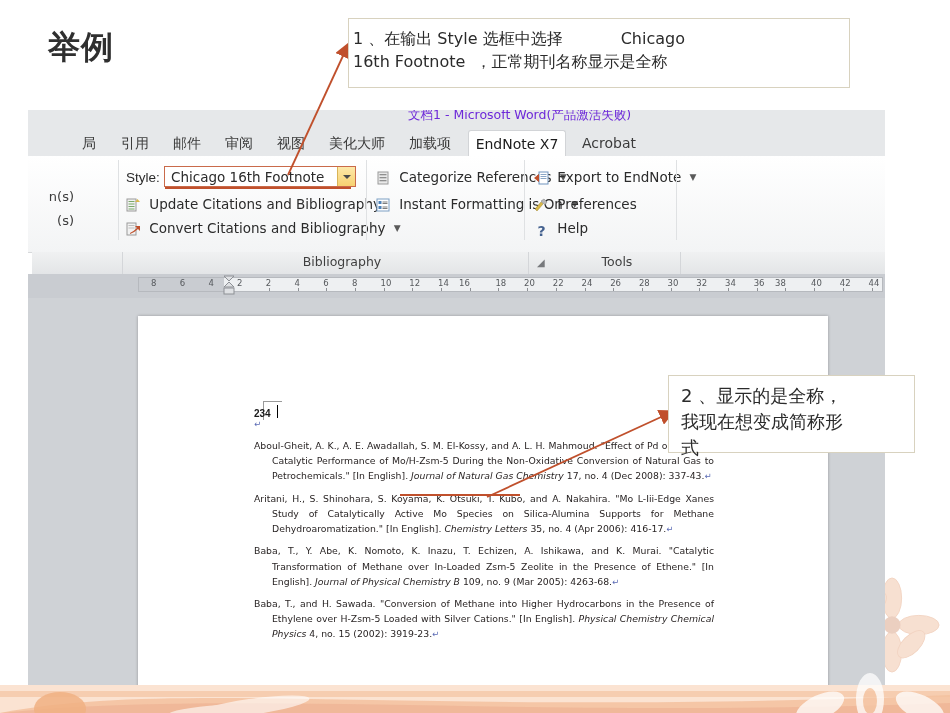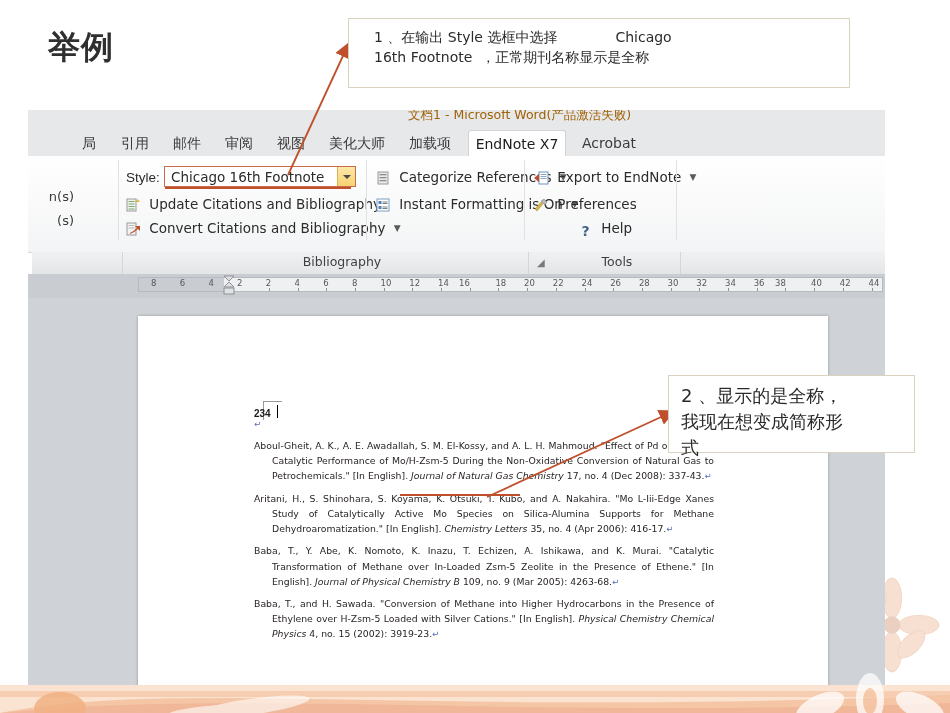--- a/index.html
+++ b/index.html
@@ -20,42 +20,42 @@
   
   .callout{
     position:absolute;background:#ffffff;
     border:1px solid #d8d2bf;
     box-sizing:border-box;
     color:#2b2b2b;
     font-family:"DejaVu Sans","Liberation Sans",sans-serif;
     line-height:1.45;
     z-index:40;
   }
-  #callout-1{left:348px;top:18px;width:502px;height:70px;font-size:14px;padding:8px 12px 0 25px;}
+  #callout-1{left:348px;top:18px;width:502px;height:70px;font-size:16px;padding:8px 12px 0 4px;}
   #callout-2{left:668px;top:375px;width:247px;height:78px;font-size:18px;padding:7px 10px 0 12px;}
   .callout .line{white-space:pre;}
   #callout-1 .gap{display:inline-block;width:58px;}
 
   
   #arrow-layer{position:absolute;left:0;top:0;width:950px;height:713px;z-index:35;pointer-events:none;}
 
   
   #word-shot{
     position:absolute;left:28px;top:110px;width:857px;height:580px;
     overflow:hidden;background:#ffffff;z-index:10;
   }
 
   
   #word-titlebar{
     position:absolute;left:0;top:0;width:857px;height:18px;
     background:#e6e8ea;
   }
   #word-titlebar .tbtext{
     position:absolute;left:380px;top:-3px;
-    font-size:12.5px;color:#a16207;white-space:nowrap;
+    font-size:12.5px;color:#6d28d9;white-space:nowrap;
     font-family:"DejaVu Sans","Liberation Sans",sans-serif;
   }
 
   
   #tab-row{
     position:absolute;left:0;top:18px;width:857px;height:28px;
     background:#e6e8ea;border-bottom:1px solid #d2d4d7;
   }
   .wtab{
     position:absolute;top:3px;height:25px;line-height:25px;
@@ -279,21 +279,21 @@
     <div class="ritem" style="left:506px;top:40px;">
       <span class="ricon">
         <svg width="15" height="14" viewBox="0 0 15 14">
           <path d="M1 11 l6 -7 l2 2 l-6 7 z" fill="#d8b84a" stroke="#9c8430" stroke-width=".5"></path>
           <path d="M7 3 l3 -2 l3 3 l-2 3 z" fill="#b8b8b8" stroke="#7c7c7c" stroke-width=".5"></path>
         </svg>
       </span>
       <span>Preferences</span>
     </div>
 
-    <div class="ritem" style="left:506px;top:64px;margin-left:44px;">
+    <div class="ritem" style="left:506px;top:64px;">
       <span class="ricon" style="text-align:center;color:#44618f;font-weight:bold;font-size:14px;line-height:13px;">?</span>
       <span>Help</span>
     </div>
 
     <div class="rgroup-sep" style="left:648px;"></div>
   </div>
 
   <div id="group-captions">
     <div class="gcap-sep" style="left:90px;"></div>
     <div class="gcap-sep" style="left:496px;"></div>

